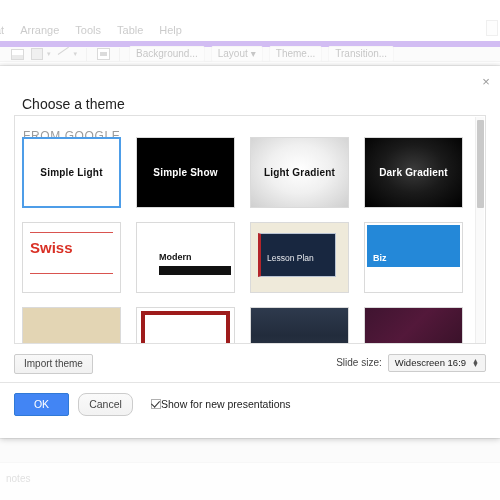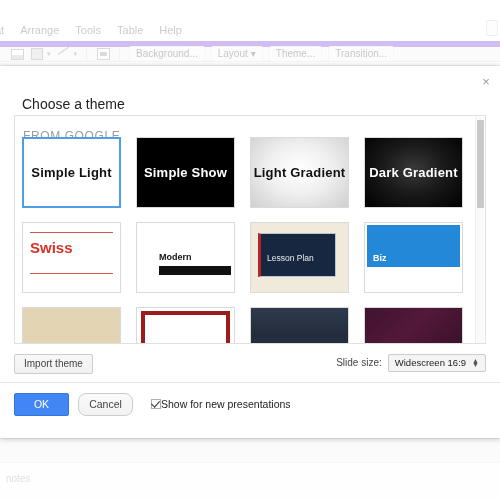--- a/index.html
+++ b/index.html
@@ -235,21 +235,21 @@
   }
   .theme-cell.selected {
     border: 2px solid #4d9de8;
   }
   .theme-label-center {
     position: absolute;
     inset: 0;
     display: flex;
     align-items: center;
     justify-content: center;
-    font-size: 13px;
+    font-size: 10px;
     font-weight: bold;
     letter-spacing: 0.2px;
     text-align: right;
   }
   
   .sw-simple-light { background: #ffffff; color: #111; }
   .sw-simple-dark  { background: #000000; }
   .sw-simple-dark .theme-label-center { color: #ffffff; }
   .sw-light-grad   { background: radial-gradient(ellipse at 50% 45%, #ffffff 0%, #f0f0f0 45%, #cfcfcf 100%); color:#111; }
   .sw-dark-grad    { background: radial-gradient(ellipse at 50% 45%, #3a3a3a 0%, #1a1a1a 45%, #000 100%); }

